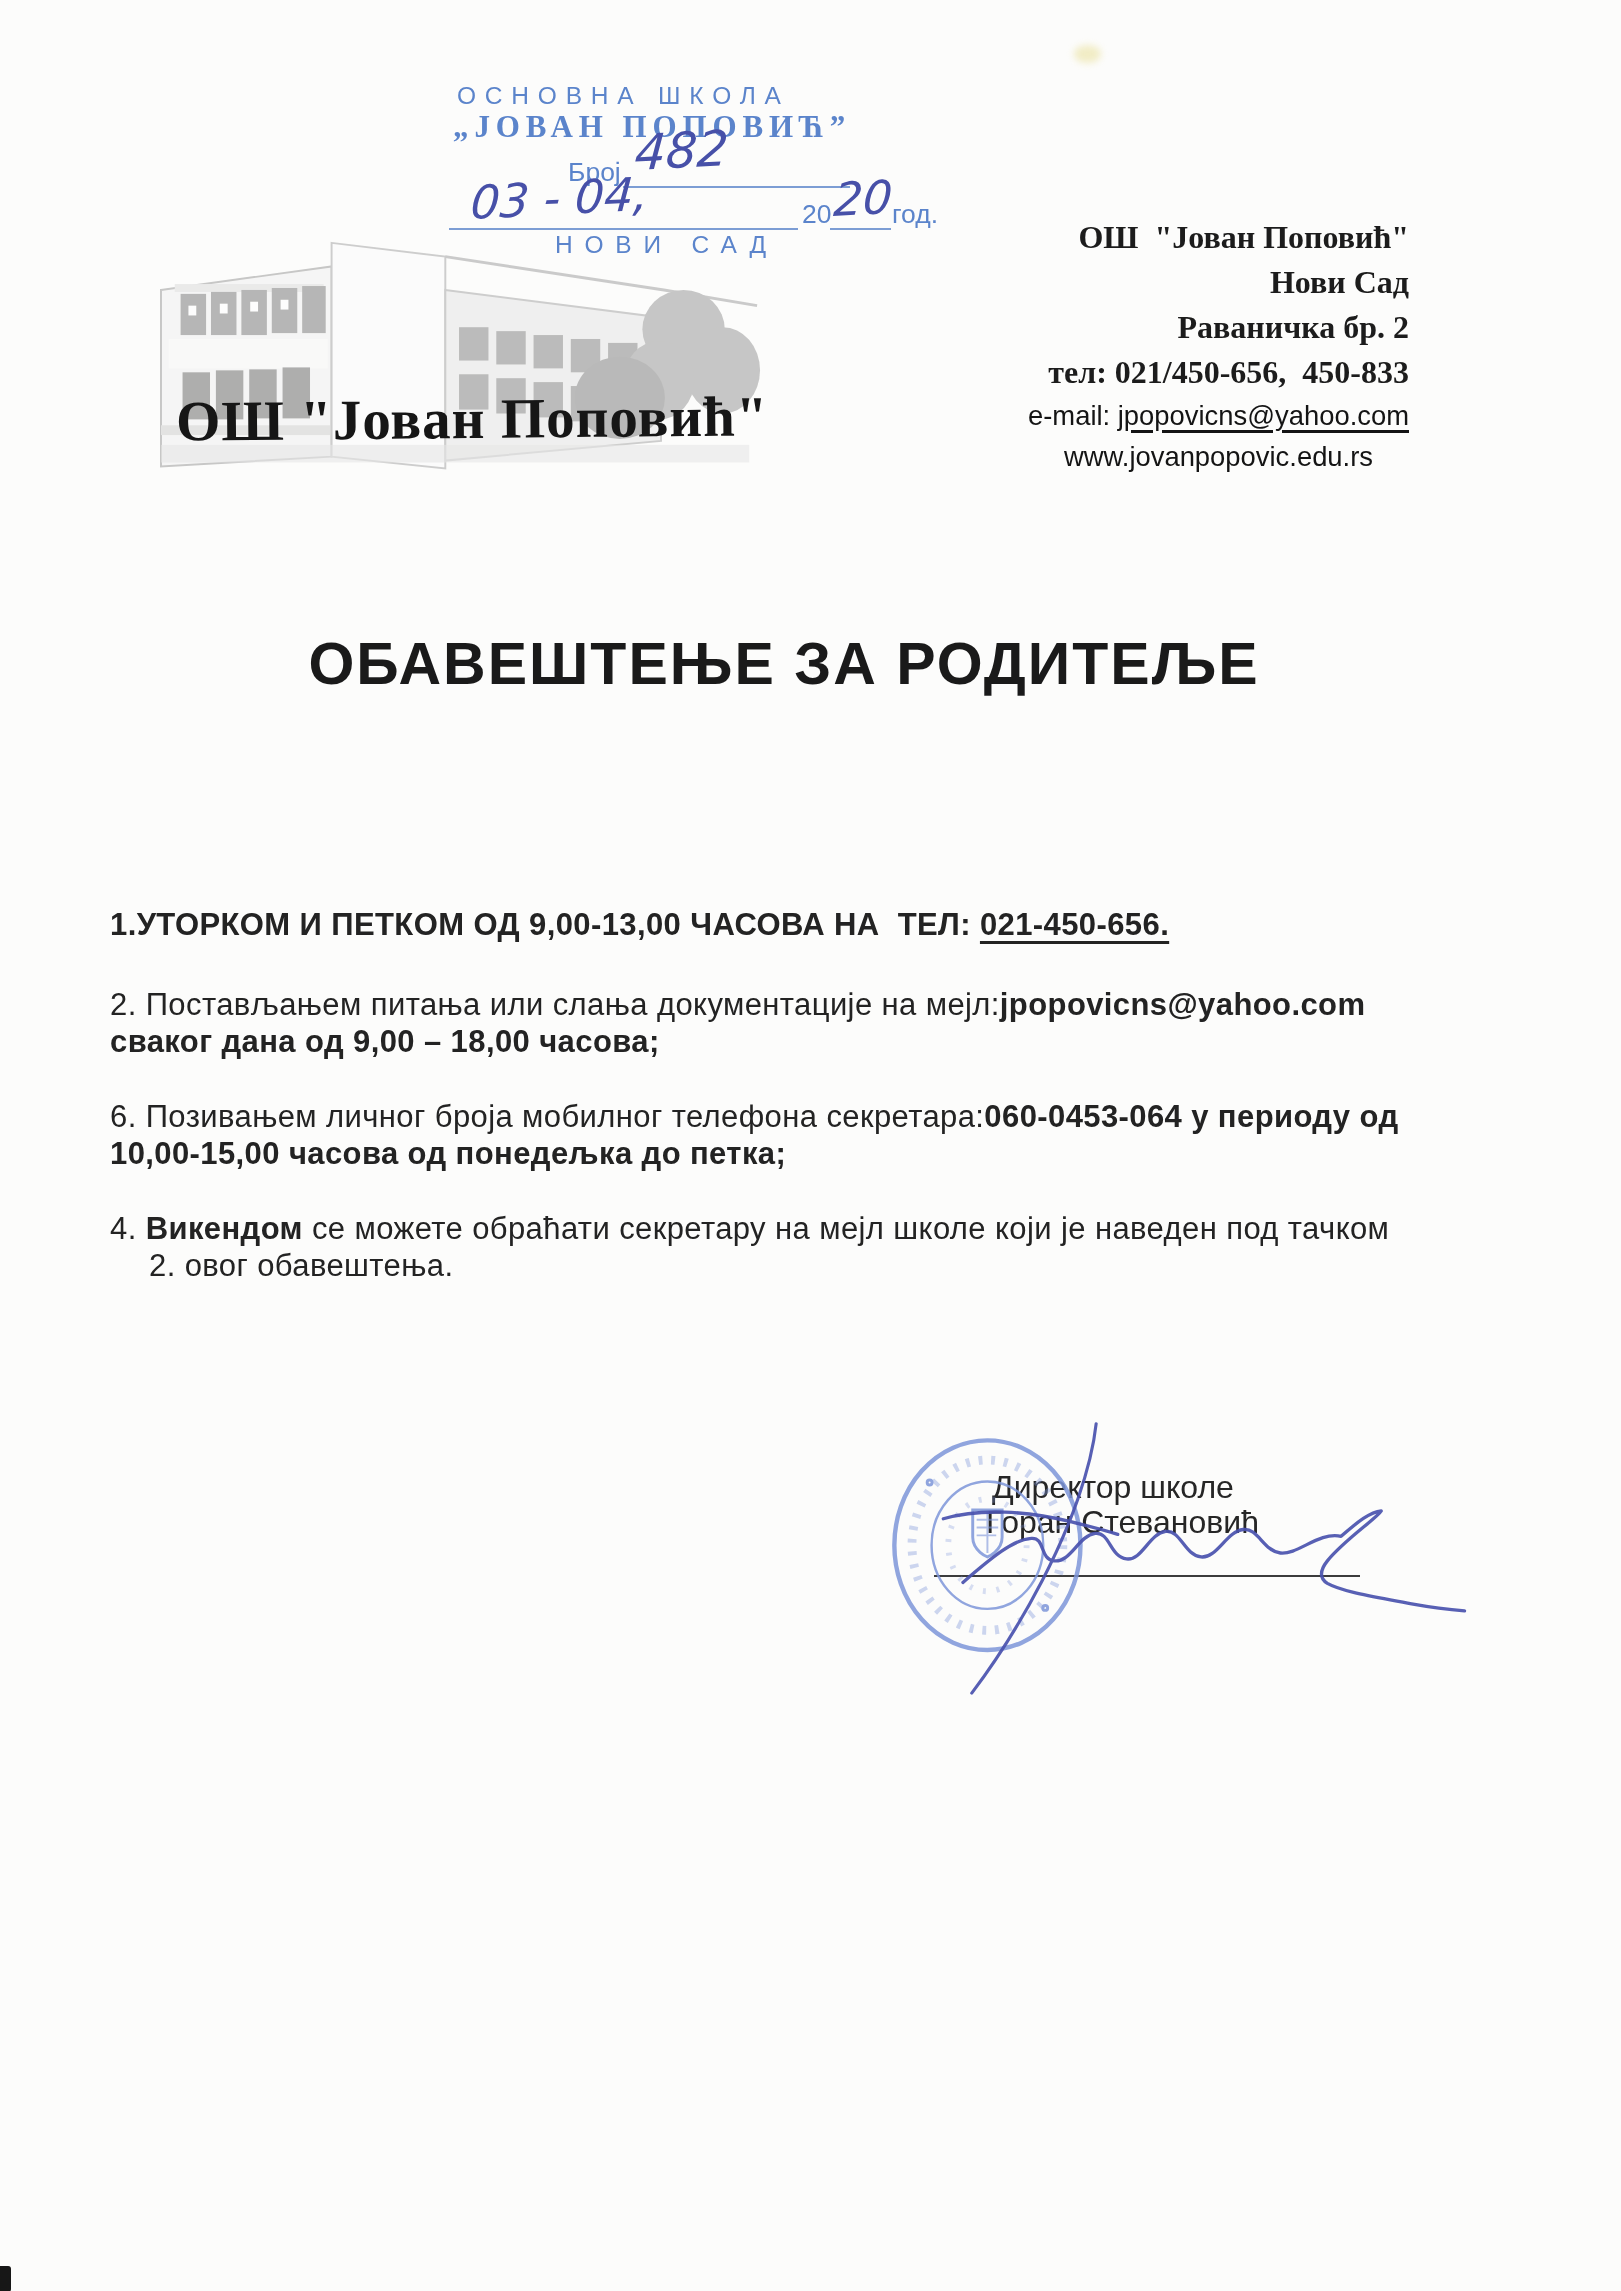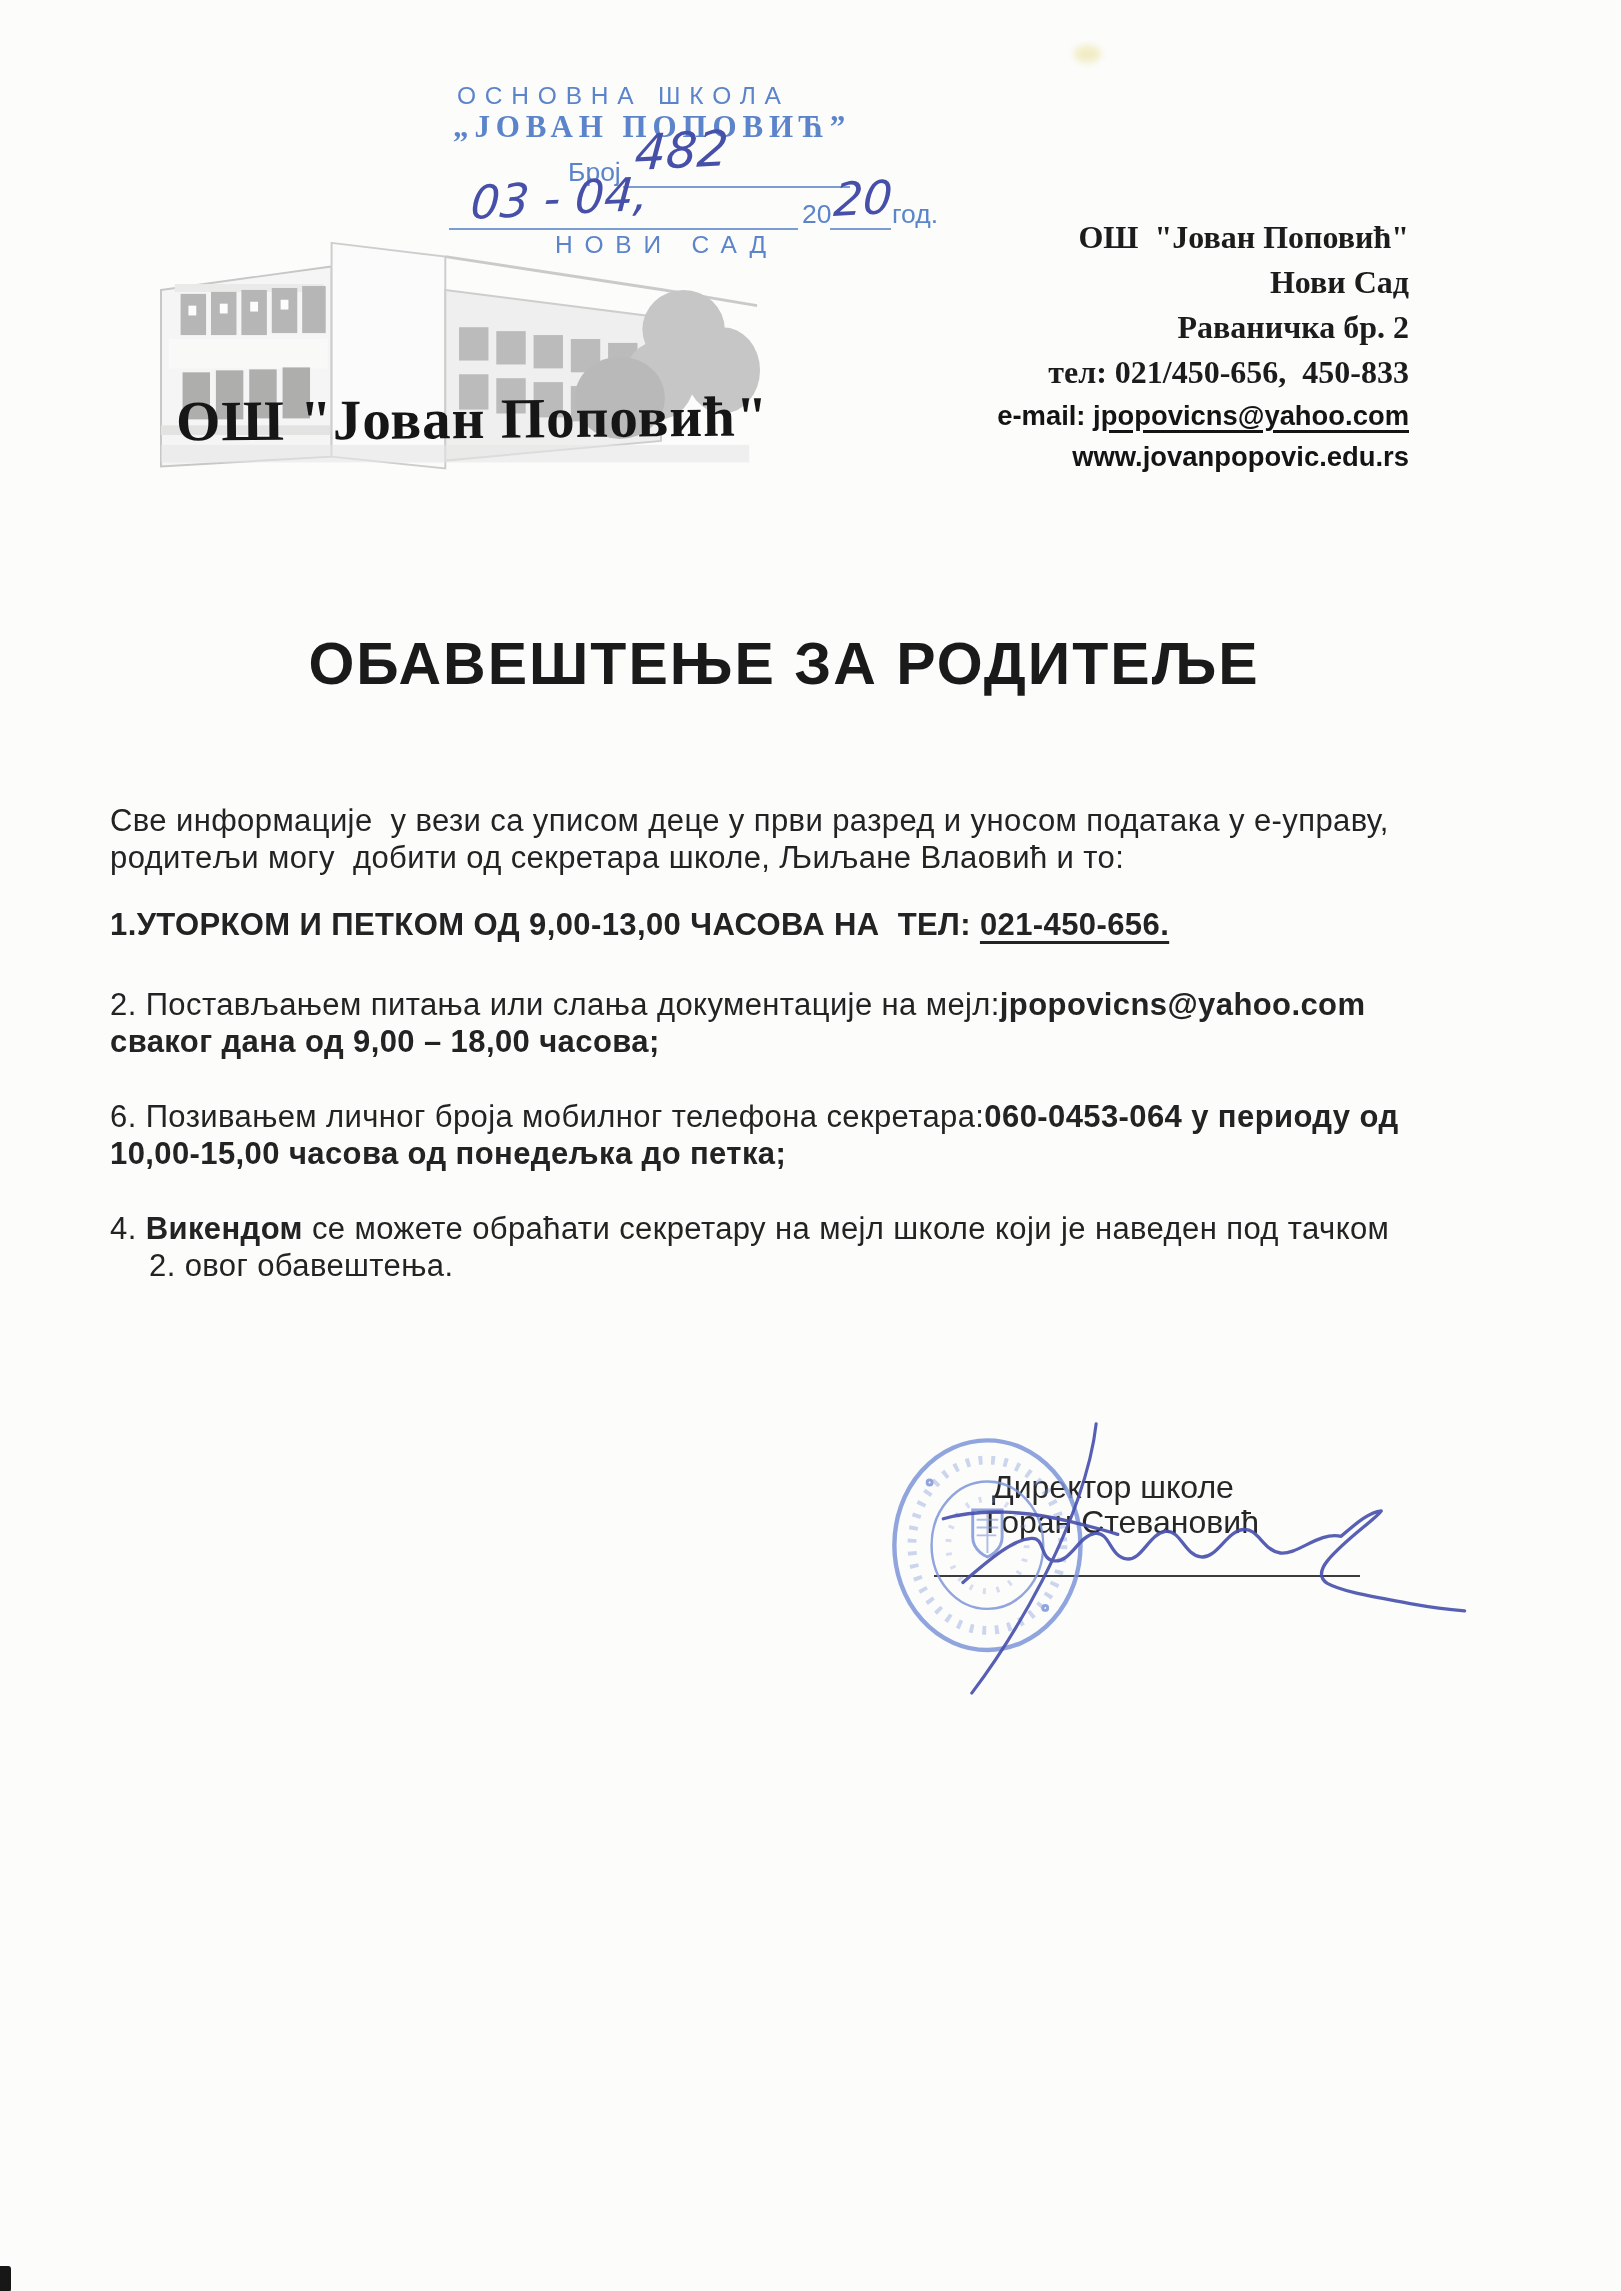--- a/index.html
+++ b/index.html
@@ -37,21 +37,21 @@
   .logo-caption{
     left:176px;top:386px;
     font-family:"Liberation Serif",serif;font-weight:bold;font-size:57px;
     color:#161616;letter-spacing:1px;transform:rotate(-.5deg);
     white-space:pre;
   }
 
   
   .hdr{right:212px;top:215px;text-align:right;}
   .hdr .serif{font-family:"Liberation Serif",serif;font-weight:bold;font-size:32px;line-height:45px;color:#1c1c1c;white-space:pre;}
-  .hdr .sans{font-weight:bold;font-size:27.4px;line-height:41px;color:#141414;white-space:pre;}
+  .hdr .sans{font-weight:normal;font-size:27.4px;line-height:41px;color:#141414;white-space:pre;text-align:center;}
   .hdr .underl{text-decoration:underline;text-decoration-thickness:2.9px;text-underline-offset:4.9px;}
 
   
   .doc-title{
     left:50%;top:630px;margin-left:-26.5px;transform:translateX(-50%);
     font-size:59px;font-weight:bold;letter-spacing:2px;color:#1a1a1a;white-space:pre;
   }
 
   
   .body-block{left:110px;width:1402px;font-size:31px;line-height:37px;letter-spacing:0.4px;color:#232323;}
@@ -154,24 +154,20 @@
     <div class="serif">ОШ  "Јован Поповић"</div>
     <div class="serif">Нови Сад</div>
     <div class="serif">Раваничка бр. 2</div>
     <div class="serif">тел: 021/450-656,  450-833</div>
     <div class="sans"><span>e-mail: </span><span class="underl">jpopovicns@yahoo.com</span></div>
     <div class="sans">www.jovanpopovic.edu.rs</div>
   </div>
 
   <div class="abs doc-title">ОБАВЕШТЕЊЕ ЗА РОДИТЕЉЕ</div>
 
-  <div class="abs body-block" style="top:802px;">
-    <div class="line">Све информације  у вези са уписом деце у први разред и уносом података у е-управу,</div>
-    <div class="line">родитељи могу  добити од секретара школе, Љиљане Влаовић и то:</div>
-  </div>
 
   <div class="abs body-block" style="top:906px;">
     <div class="line"><span class="b">1.УТОРКОМ И ПЕТКОМ ОД 9,00-13,00 ЧАСОВА НА  ТЕЛ: </span><span class="phone-underl">021-450-656.</span></div>
   </div>
 
   <div class="abs body-block" style="top:986px;">
     <div class="line"><span>2. Постављањем питања или слања документације на мејл:</span><span class="b">jpopovicns@yahoo.com</span></div>
     <div class="line b">сваког дана од 9,00 – 18,00 часова;</div>
   </div>
 

